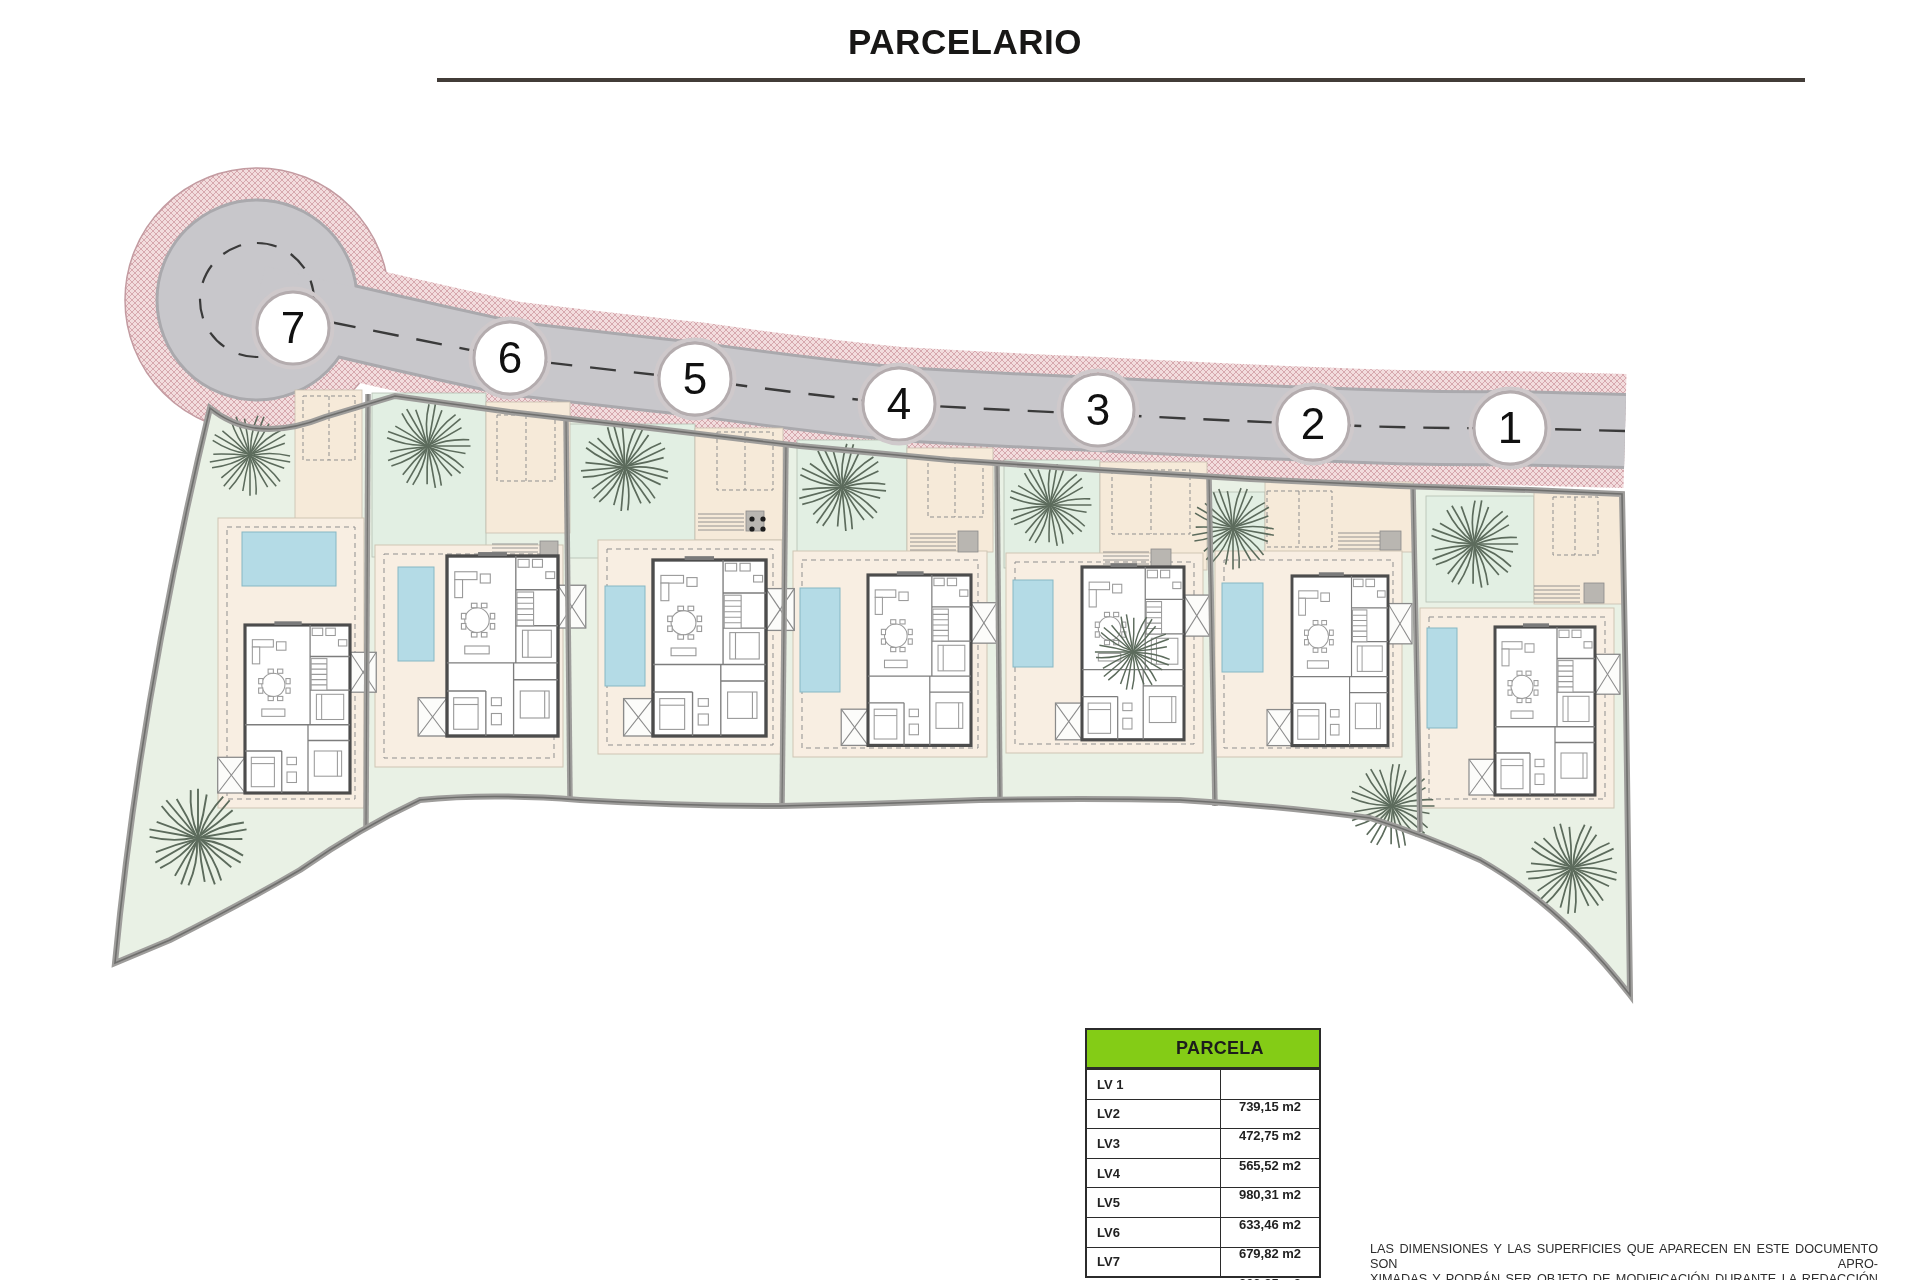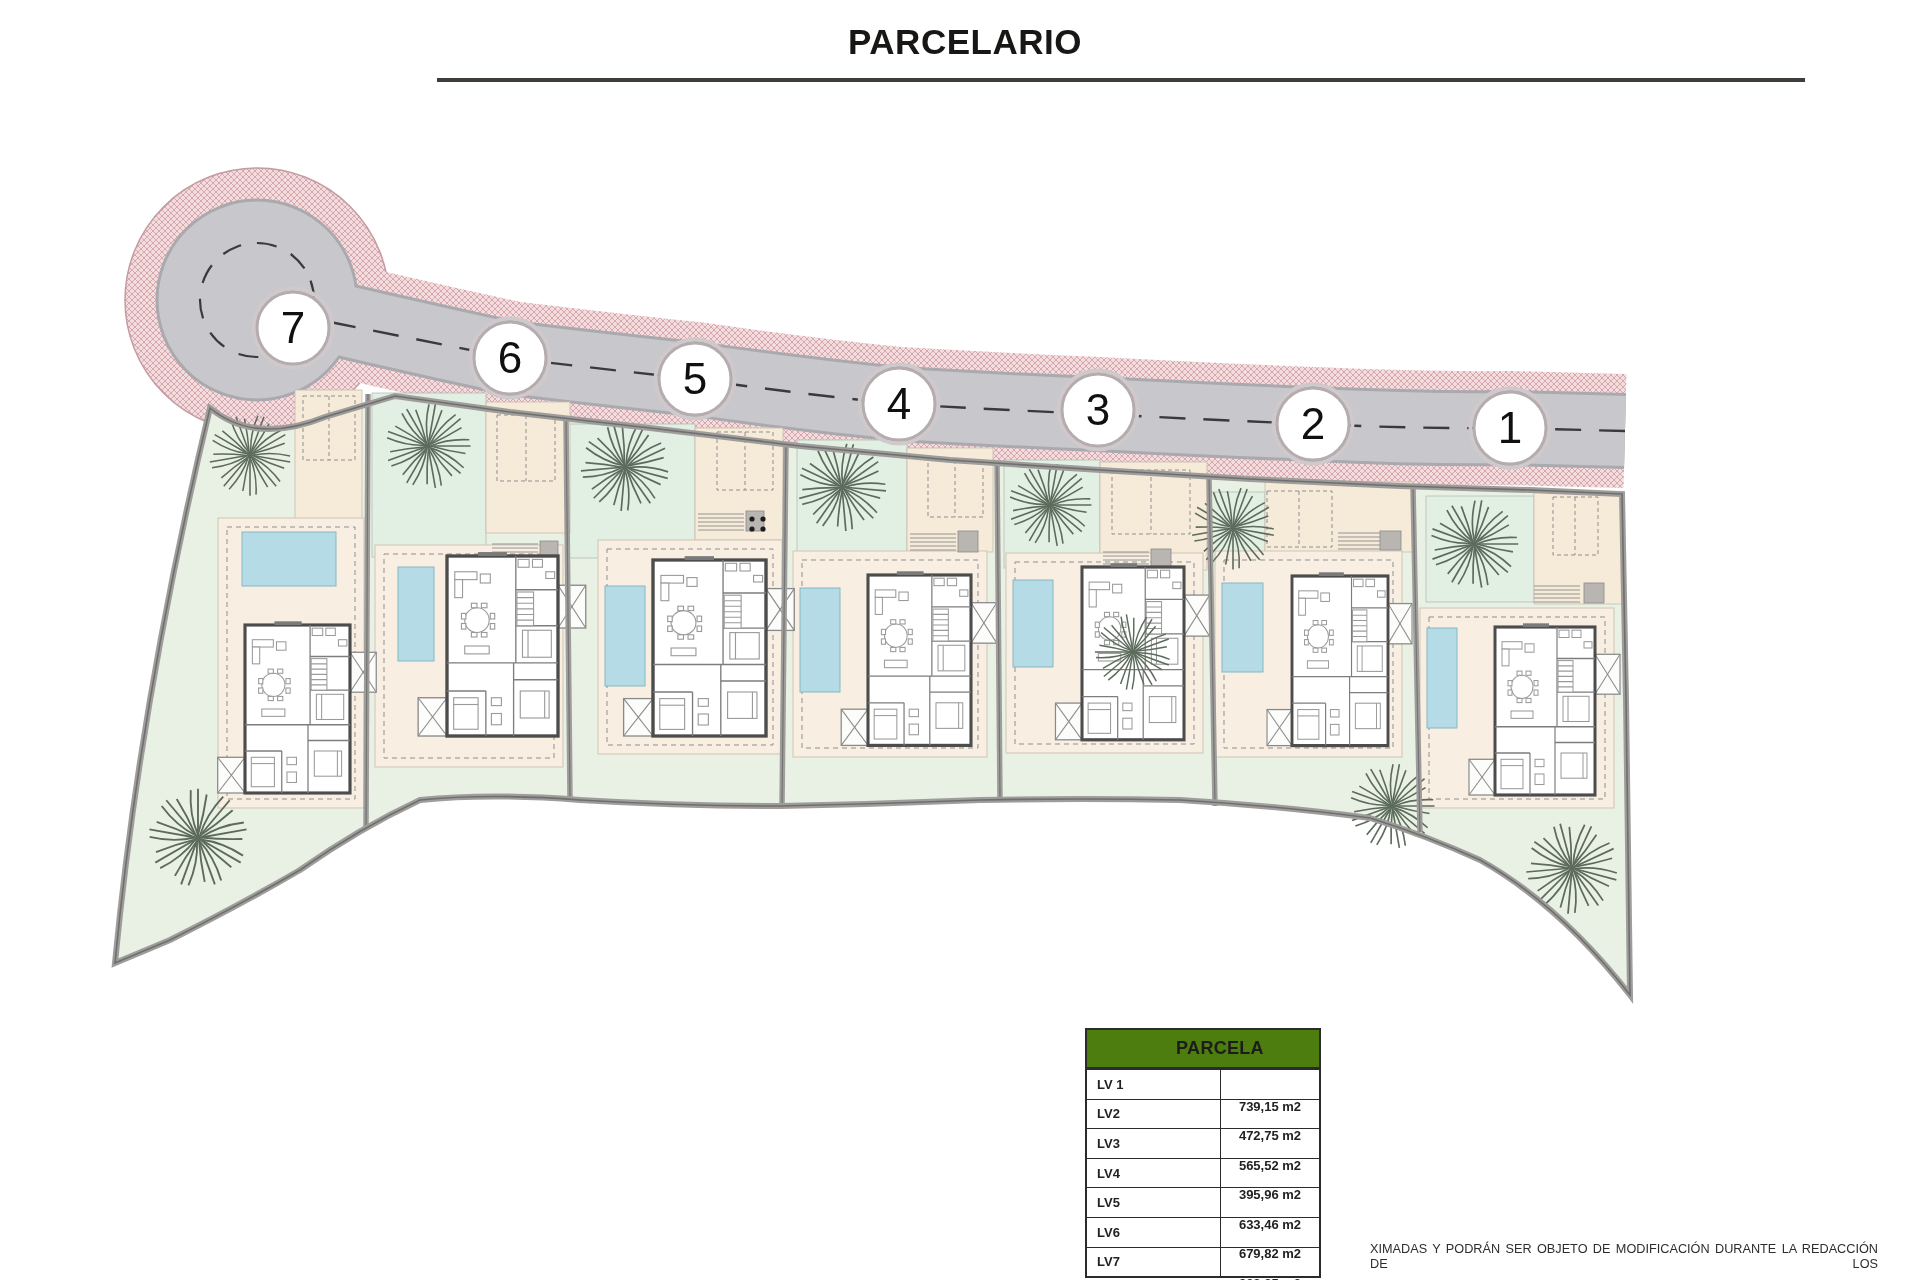--- a/index.html
+++ b/index.html
@@ -8,21 +8,21 @@
   .plan-svg{position:absolute;left:0;top:0;width:1920px;height:1280px;}
   .page-title{position:absolute;left:965px;top:22px;transform:translateX(-50%);
 
 
     font-size:35px;font-weight:600;letter-spacing:.5px;color:#181716;white-space:nowrap;}
   .title-rule{position:absolute;left:437px;top:78px;width:1368px;height:4px;background:#423c38;}
   
   .parcel-table{position:absolute;left:1085px;top:1028px;width:236px;border:2.5px solid #2b2b2b;
                 background:#fff;box-sizing:border-box;}
   .pt-header{height:37px;display:flex;align-items:center;justify-content:center;
-             background:#4d7c0f;border-bottom:2.2px solid #2b2b2b;
+             background:#84cc16;border-bottom:2.2px solid #2b2b2b;
              font-size:18px;font-weight:700;color:#1c1c1c;letter-spacing:.3px;padding-left:34px;}
   .pt-row{display:flex;height:29.6px;border-top:1.8px solid #2b2b2b;box-sizing:border-box;font-weight:bold;}
   .pt-row:first-of-type{border-top:none;}
   .pt-label{width:134px;display:flex;align-items:center;padding-left:10px;box-sizing:border-box;
             border-right:1.8px solid #2b2b2b;font-size:13px;color:#222;}
   .pt-value{flex:1;display:flex;align-items:center;justify-content:center;font-size:13px;color:#222;margin-top:36px;}
   
   .disclaimer{position:absolute;left:1370px;top:1242px;width:508px;color:#2d2d2d;}
   .disc-line{font-size:12.7px;line-height:15.2px;text-align:justify;text-align-last:justify;
              white-space:normal;}
@@ -313,34 +313,35 @@
     <div class="pt-row">
         <div class="pt-label">LV2</div>
         <div class="pt-value">472,75 m2</div>
       </div>
     <div class="pt-row">
         <div class="pt-label">LV3</div>
         <div class="pt-value">565,52 m2</div>
       </div>
     <div class="pt-row">
         <div class="pt-label">LV4</div>
-        <div class="pt-value">395,96 m2</div>
+        <div class="pt-value">980,31 m2</div>
       </div>
     <div class="pt-row">
         <div class="pt-label">LV5</div>
         <div class="pt-value">633,46 m2</div>
       </div>
     <div class="pt-row">
         <div class="pt-label">LV6</div>
         <div class="pt-value">679,82 m2</div>
       </div>
     <div class="pt-row">
         <div class="pt-label">LV7</div>
         <div class="pt-value">802,85 m2</div>
       </div>
   </div>
 
   <div class="disclaimer">
+    <div class="disc-line">LAS DIMENSIONES Y LAS SUPERFICIES QUE APARECEN EN ESTE DOCUMENTO SON APRO-</div>
     <div class="disc-line">XIMADAS Y PODRÁN SER OBJETO DE MODIFICACIÓN DURANTE LA REDACCIÓN DE LOS</div>
 
   </div>
 
 </div>
 
 </body></html>

